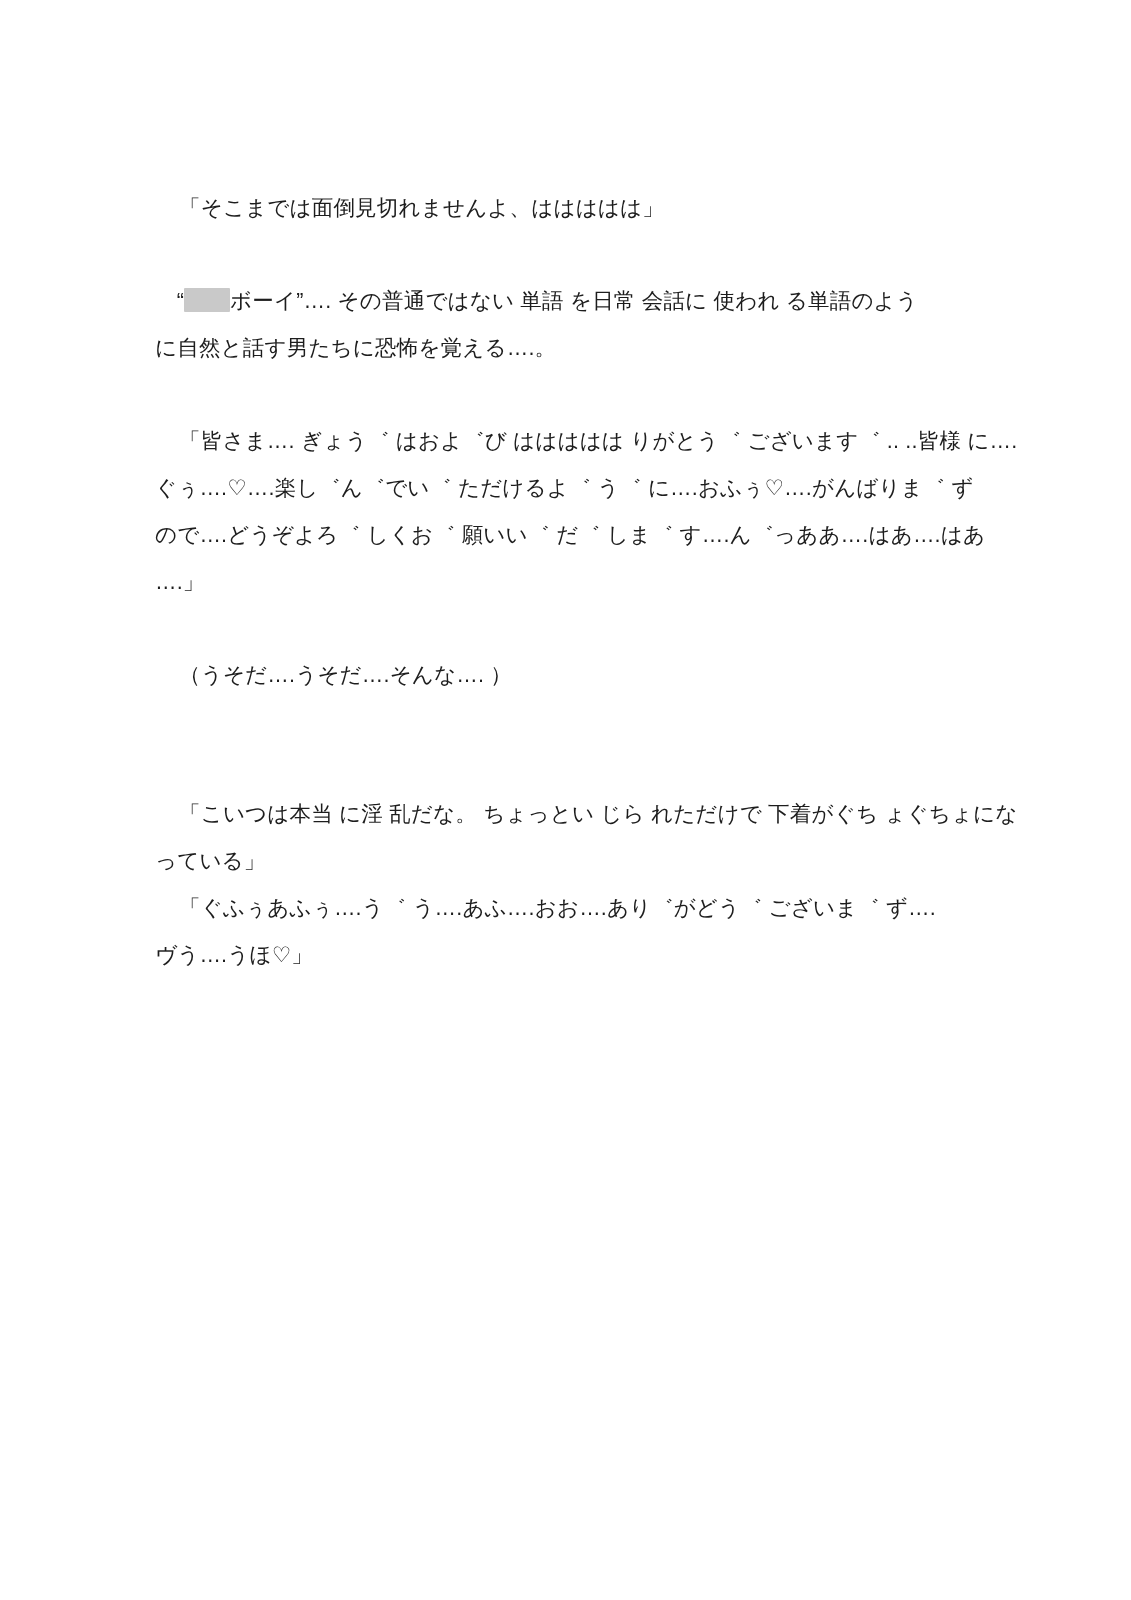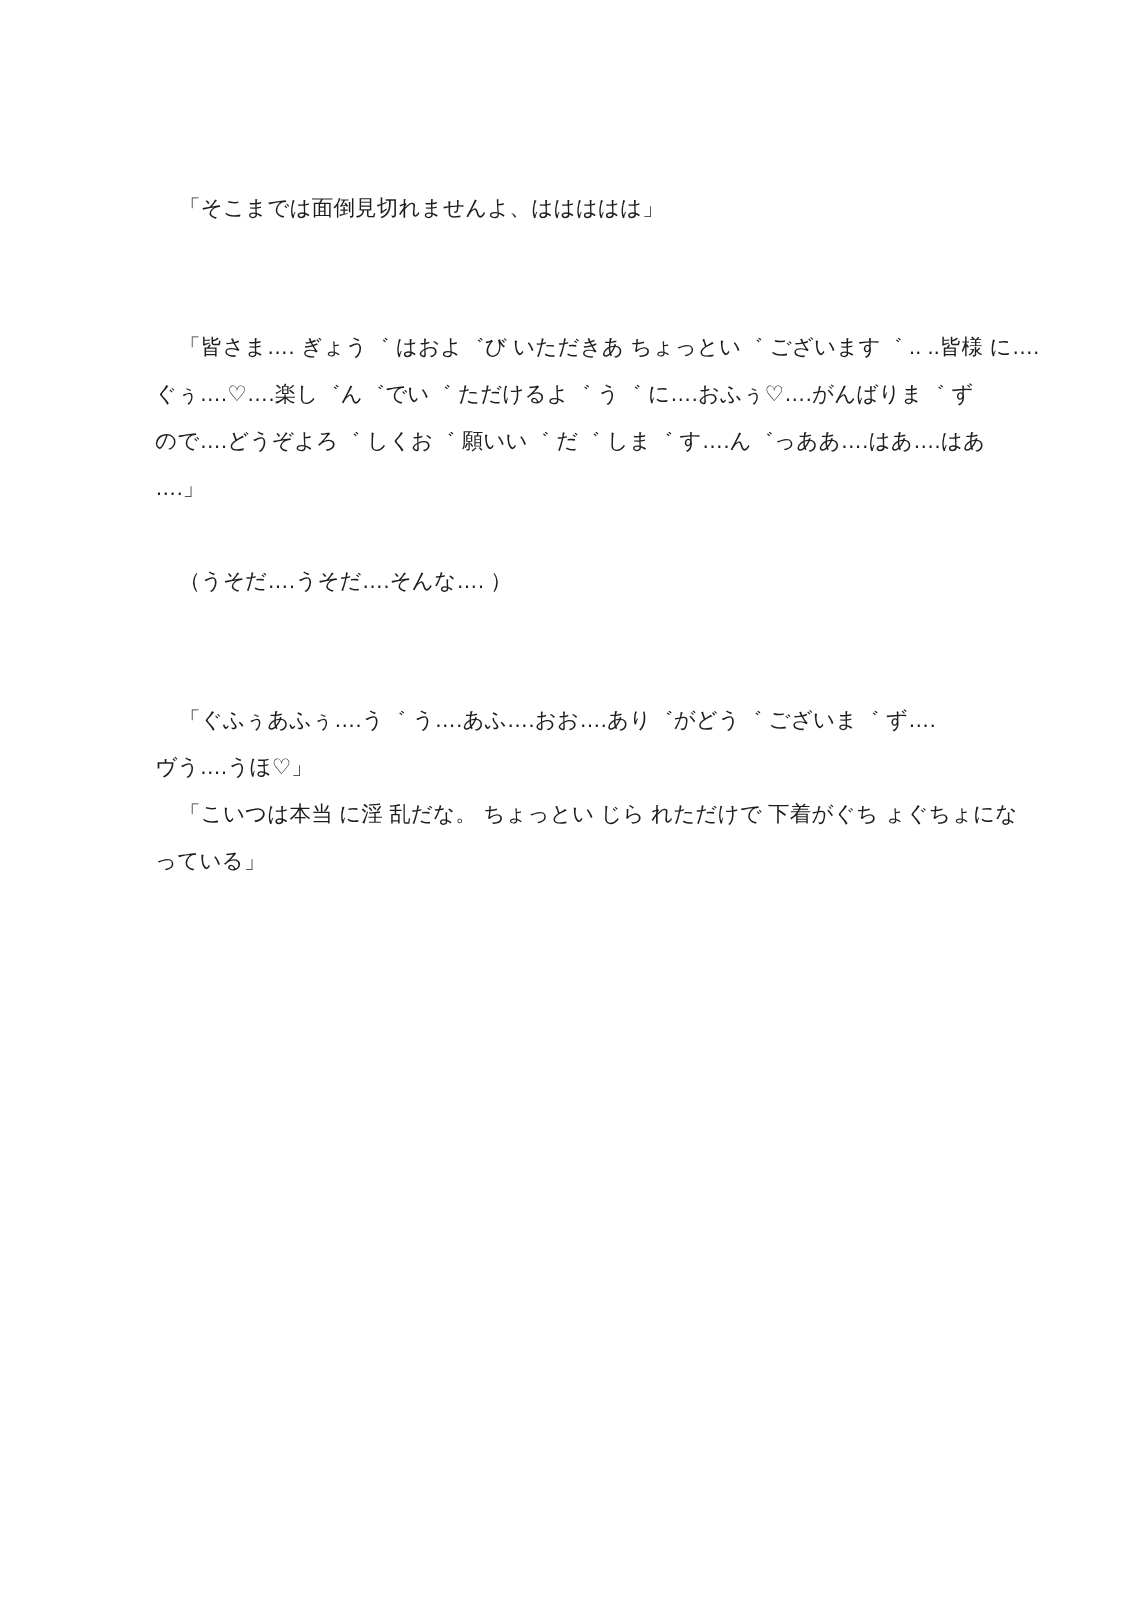--- a/index.html
+++ b/index.html
@@ -45,40 +45,42 @@
 </style>
 </head>
 <body>
 
 <div class="page">
 
   <p class="para indent">「そこまでは面倒見切れませんよ、ははははは」</p>
 
   <div class="gap-md"></div>
 
+  <p class="para"><span>　“</span><span class="redact redact-a"></span><span>ボーイ”…. その普通ではない 単語 を日常 会話に 使われ る単語のよう
+に自然と話す男たちに恐怖を覚える….。</span></p>
 
   <div class="gap-md"></div>
 
-  <p class="para indent">「皆さま…. ぎょう゛ はおよ゛び いただきあ ちょっとい゛ ございます゛ .. ..皆様 に….
+  <p class="para indent">「皆さま…. ぎょう゛ はおよ゛び ははははは りがとう゛ ございます゛ .. ..皆様 に….
 ぐぅ….♡….楽し゛ん゛でい゛ ただけるよ゛ う゛ に….おふぅ♡….がんばりま゛ ず
 ので….どうぞよろ゛ しくお゛ 願いい゛ だ゛ しま゛ す….ん゛っああ….はあ….はあ
 ….」</p>
 
 
   <div class="gap-md"></div>
 
   <p class="para indent">（うそだ….うそだ….そんな…. ）</p>
 
   <div class="gap-md"></div>
 
 
   <div class="gap-md"></div>
 
+  <p class="para indent">「こいつは本当 に淫 乱だな。 ちょっとい じら れただけで 下着がぐち ょぐちょにな
+っている」</p>
+
   <p class="para indent">「ぐふぅあふぅ….う゛ う….あふ….おお….あり゛がどう゛ ございま゛ ず….
 ヴう….うほ♡」</p>
-
-  <p class="para indent">「こいつは本当 に淫 乱だな。 ちょっとい じら れただけで 下着がぐち ょぐちょにな
-っている」</p>
 
   <div class="gap-md"></div>
 
 
 </div>
 
 </body></html>

